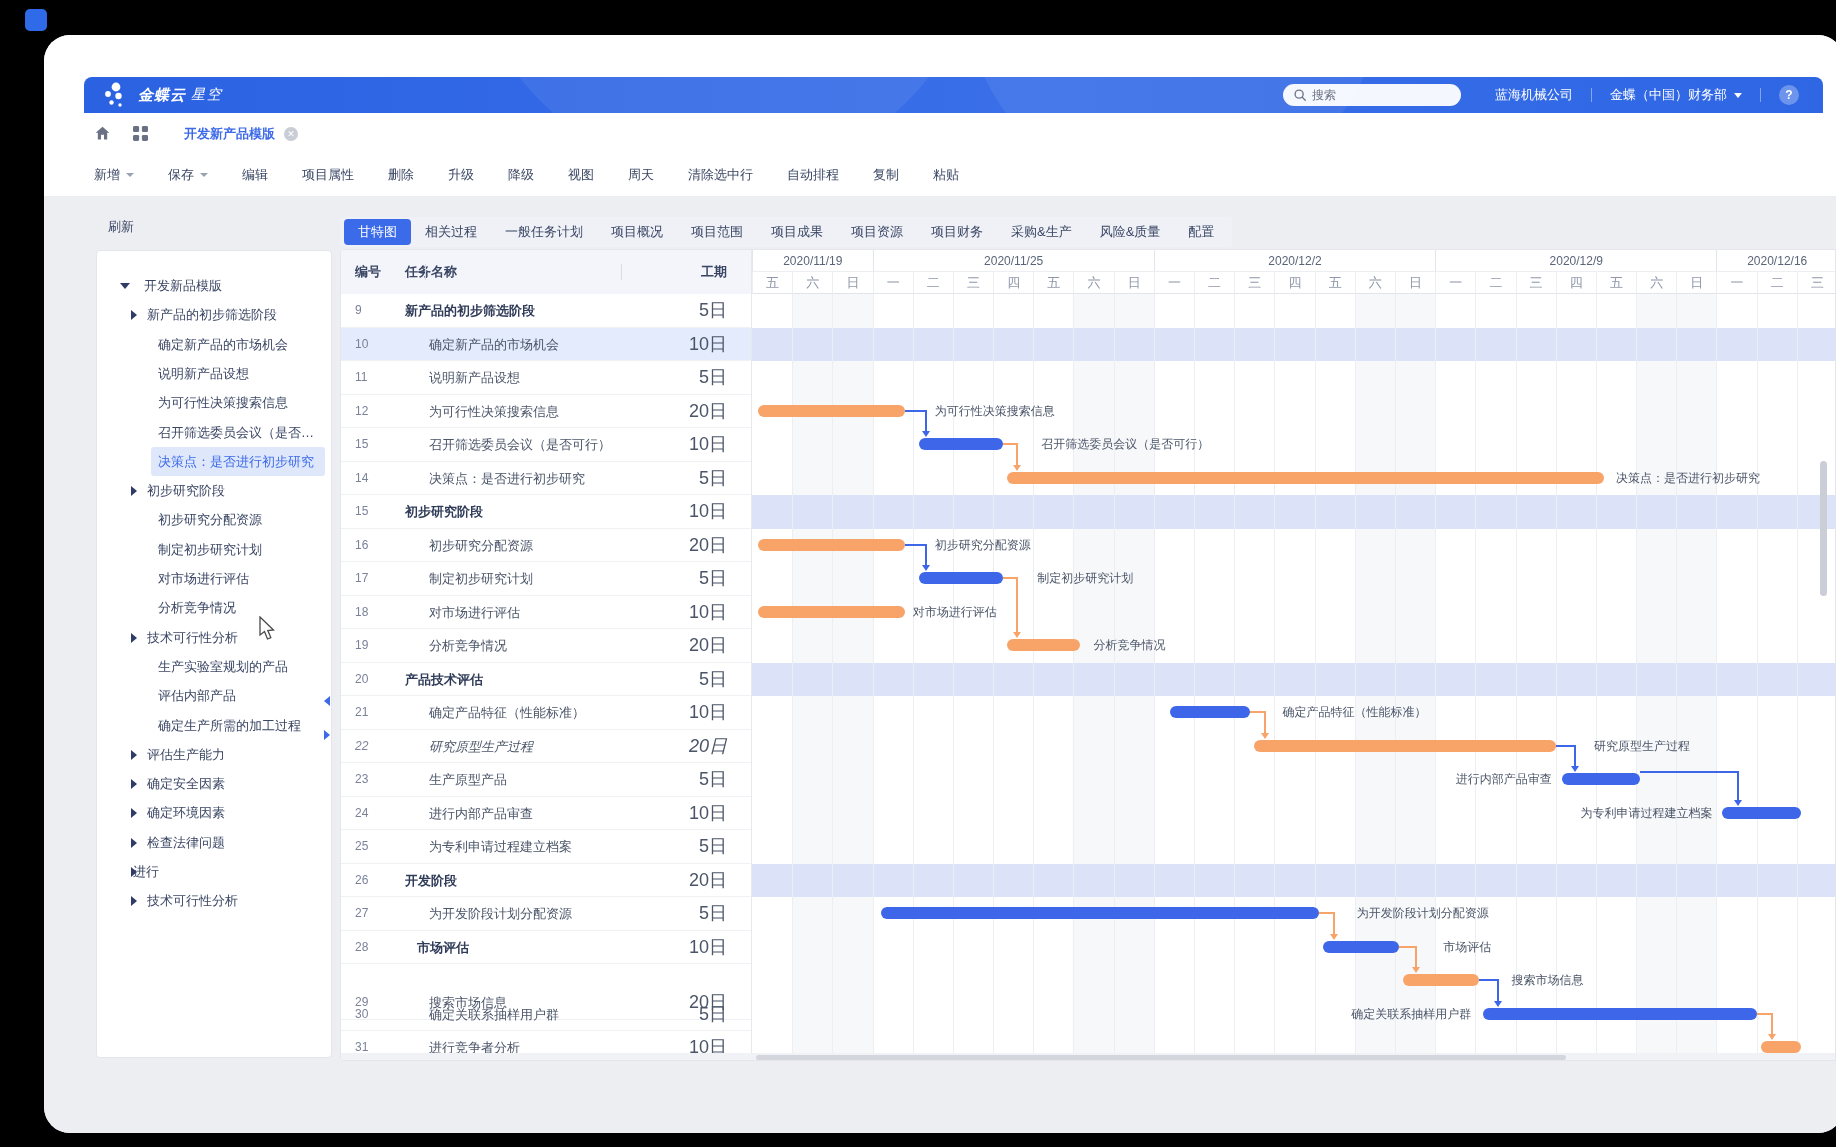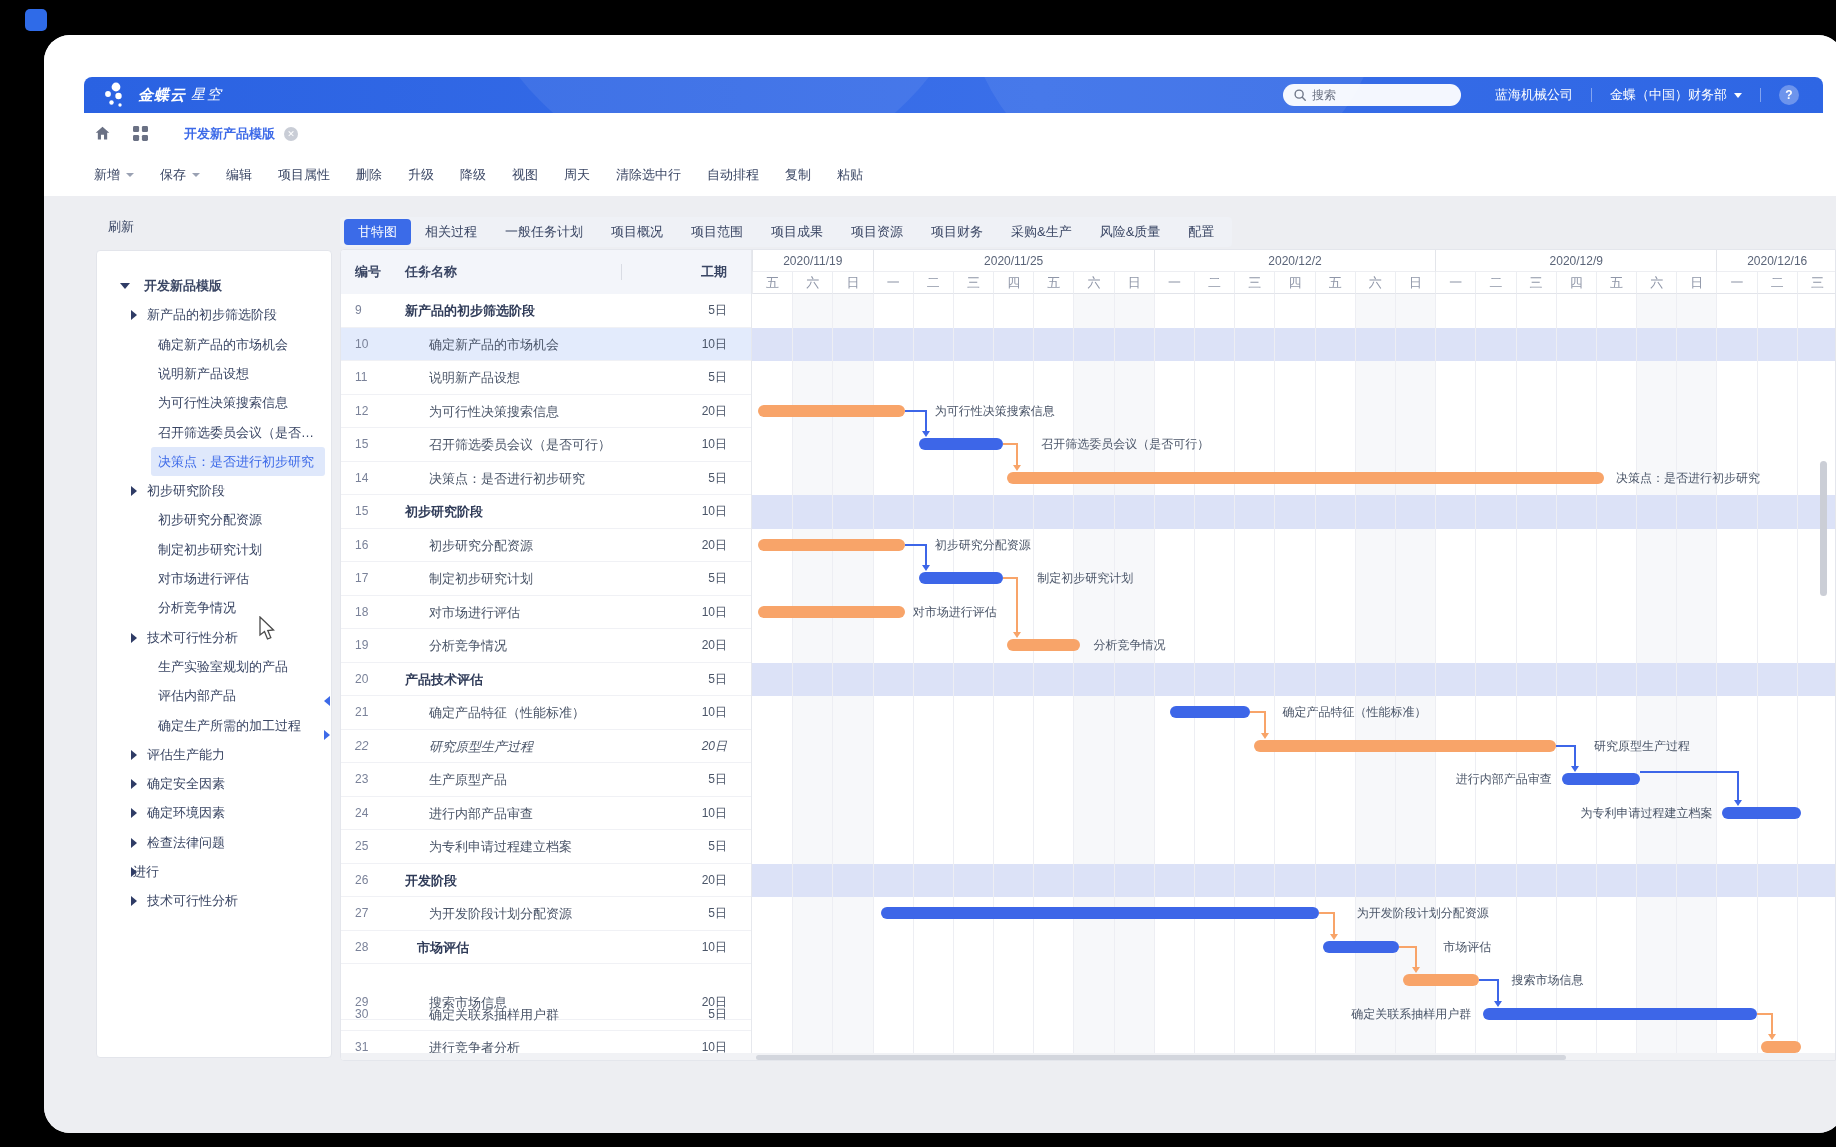--- a/index.html
+++ b/index.html
@@ -33,21 +33,21 @@
   .tr-icon{margin-left:0;color:#6A7184;}
   #home-icon{margin-left:50px;}
   #grid-icon{margin-left:22px;}
   #doc-tab{display:flex;align-items:center;margin-left:36px;cursor:default;}
   #doc-tab span.lbl{color:#3D6AE8;font-size:13px;font-weight:700;}
   #tab-close{width:14px;height:14px;border-radius:50%;background:#C9CDD6;color:#fff;font-size:9px;line-height:14px;
     text-align:center;margin-left:9px;}
   
   #toolbar{position:absolute;left:0;top:119px;width:100%;height:42px;display:flex;align-items:center;
     border-bottom:1px solid #E4E6EB;background:#fff;}
-  .tb-item{color:#3A4664;font-size:13px;margin-left:26px;white-space:nowrap;display:flex;align-items:center;}
+  .tb-item{color:#3A4664;font-size:13px;margin-left:34px;white-space:nowrap;display:flex;align-items:center;}
   .tb-item:first-child{margin-left:50px;}
   .caret-down-g{display:inline-block;width:0;height:0;border-left:4px solid transparent;border-right:4px solid transparent;
     border-top:4px solid #9AA1B3;margin-left:6px;}
   
   #content{position:absolute;left:0;top:161px;width:100%;height:937px;background:#EDEEF2;}
   #refresh-label{position:absolute;left:64px;top:22px;font-size:13px;color:#3A4664;}
   #treepanel{position:absolute;left:52px;top:54px;width:234px;height:806px;background:#fff;
     border:1px solid #E3E5EB;border-radius:4px;overflow:hidden;}
   .tree-item{position:absolute;left:0;width:100%;height:29px;font-size:13px;color:#3A4664;line-height:29px;white-space:nowrap;}
   .tree-arrow-down{position:absolute;top:12px;width:0;height:0;border-left:5px solid transparent;
@@ -68,21 +68,21 @@
     border:1px solid #E4E6EC;border-radius:4px 0 0 4px;overflow:hidden;box-sizing:border-box;}
   #thead{position:absolute;left:0;top:0;width:410px;height:44px;background:#F3F5FA;}
   .th{position:absolute;top:0;height:44px;line-height:44px;font-size:13px;color:#3A4664;font-weight:700;}
   .th-sep{position:absolute;top:14px;width:1px;height:16px;background:#D9DCE4;}
   #tablebody{position:absolute;left:0;top:44px;width:410px;height:759px;overflow:hidden;}
   .trow{position:absolute;left:0;width:410px;height:33.5px;border-bottom:1px solid #F0F1F5;box-sizing:border-box;}
   .trow.sel{background:#E3EBFC;}
   .td-id{position:absolute;left:14px;top:0;font-size:12px;color:#7A8299;line-height:33px;}
   .td-name{position:absolute;top:0;font-size:13px;color:#4A5568;line-height:33px;white-space:nowrap;}
   .td-name.bold{font-weight:700;color:#2F3B58;}
-  .td-dur{position:absolute;right:24px;top:0;font-size:12px;color:#4A5568;line-height:33px;}
+  .td-dur{position:absolute;right:24px;top:0;font-size:18px;color:#4A5568;line-height:33px;}
   #table-gantt-sep{position:absolute;left:410px;top:0;width:1px;height:812px;background:#E6E8ED;}
   
   #gantt{position:absolute;left:411px;top:0;width:1085px;height:803px;overflow:hidden;}
   .wk-cell{position:absolute;top:0;height:22px;line-height:22px;text-align:center;font-size:12px;color:#5A6478;
     border-left:1px solid #E3E5EA;border-bottom:1px solid #EDEEF2;box-sizing:border-box;}
   .day-cell{position:absolute;top:22px;height:22px;line-height:22px;text-align:center;font-size:13px;color:#8F96A8;
     border-left:1px solid #ECEEF2;border-bottom:1px solid #E2E4EA;box-sizing:border-box;}
   .wkend{position:absolute;top:44px;height:759px;background:#F7F8FA;}
   .gridline{position:absolute;top:44px;height:759px;width:1px;background:#EDEEF3;}
   .band{position:absolute;left:0;width:1085px;height:33.5px;background:#DCE2F7;}
@@ -192,21 +192,21 @@
           <span>复制</span>
         </div>
         <div class="tb-item">
           <span>粘贴</span>
         </div>
       </div>
 
     <div id="content">
       <span id="refresh-label">刷新</span>
       <div id="treepanel">
-          <div class="tree-item" style="top: 20px; font-weight: bold;">
+          <div class="tree-item" style="top: 20px;">
             <div class="tree-arrow-down" style="left: 23px;"></div>
             <span class="tree-label" style="left: 47px;">开发新品模版</span>
           </div>
           <div class="tree-item" style="top: 49.3px;">
             <div class="tree-arrow-right" style="left: 34px;"></div>
             <span class="tree-label" style="left: 50px;">新产品的初步筛选阶段</span>
           </div>
           <div class="tree-item" style="top: 78.6px;">
             <span class="tree-label" style="left: 61px;">确定新产品的市场机会</span>
           </div>

